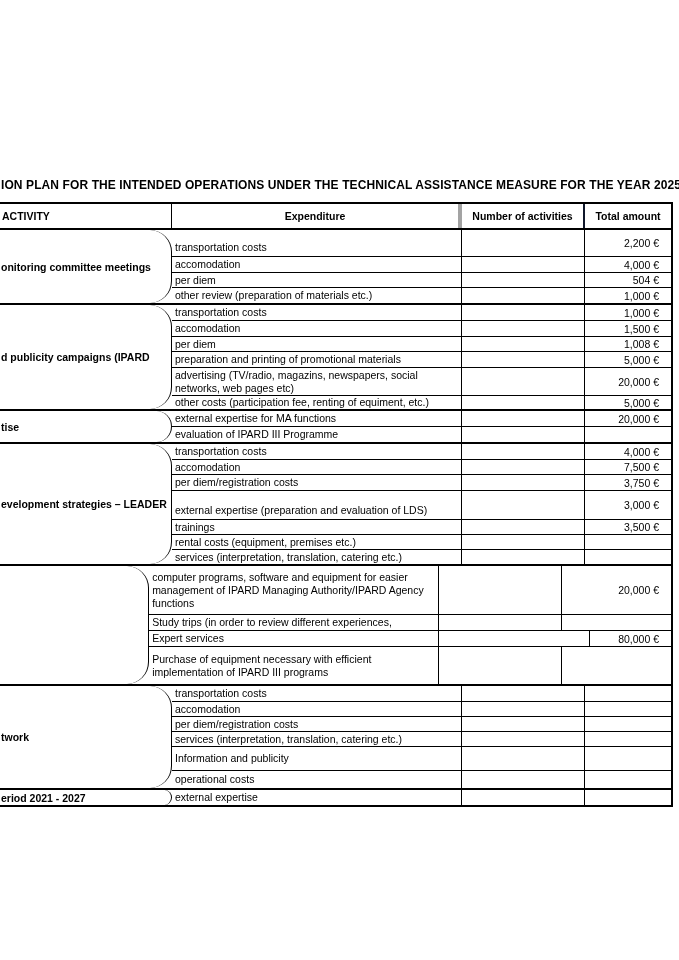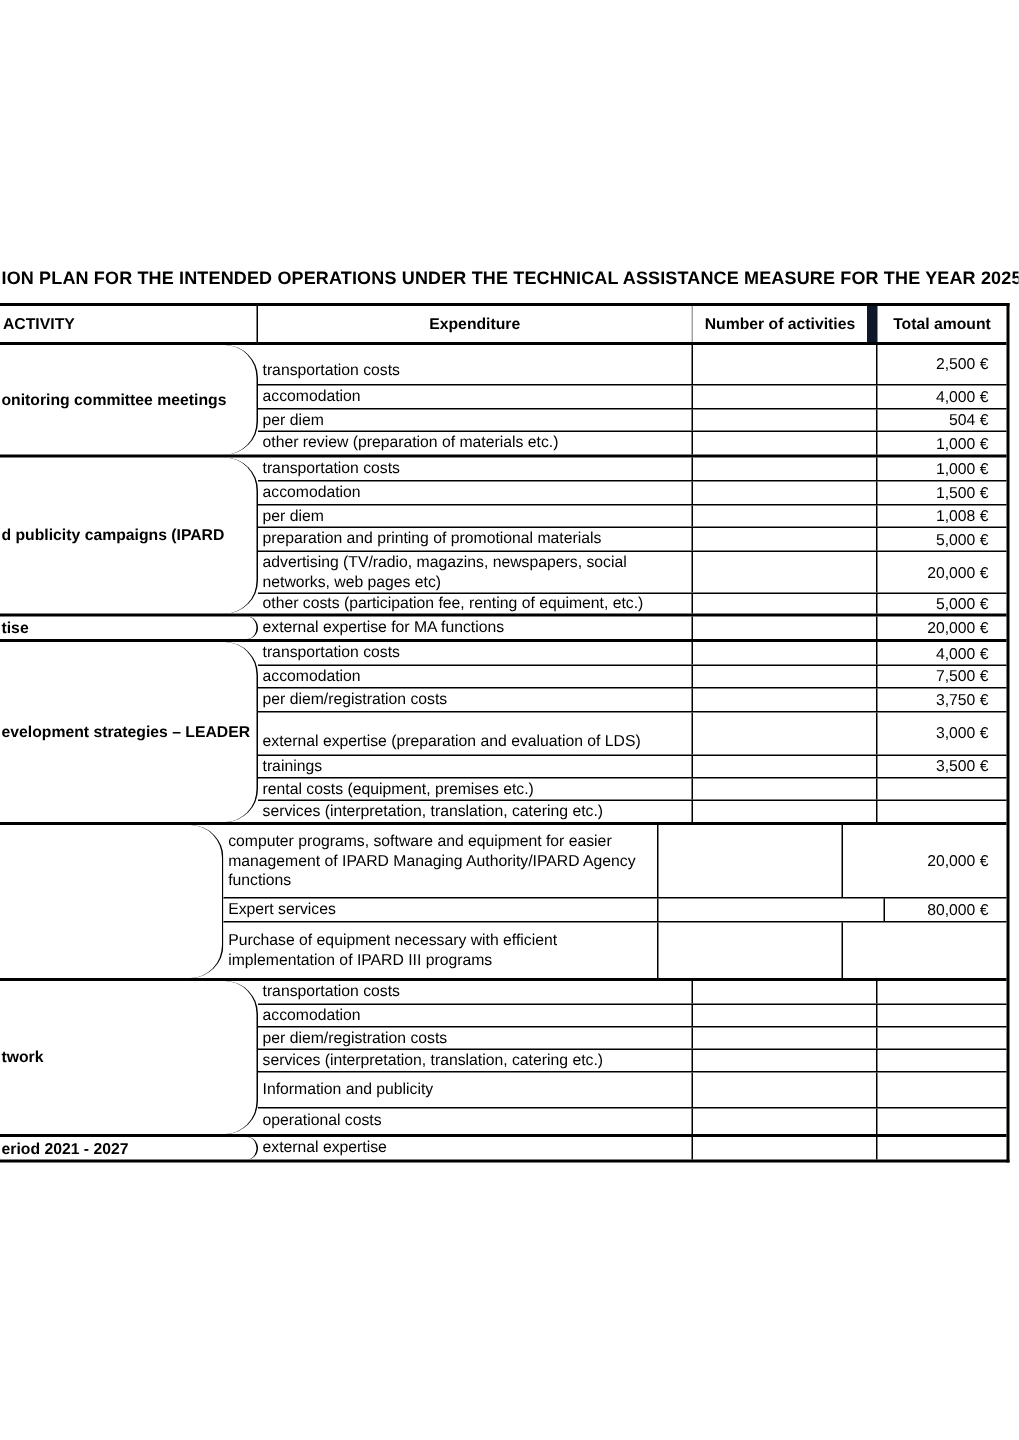--- a/index.html
+++ b/index.html
@@ -21,22 +21,22 @@
 
   .doc-table {
     position:absolute; left:0; top:202px; width:673px;
     border:2px solid #000; border-left:none;
     background:#fff;
   }
 
   .header-row { display:flex; height:26px; border-bottom:2px solid #000; }
   .header-row .cell { font-weight:bold; font-size:10.5px; display:flex; align-items:center; }
   .h-act   { width:172px; border-right:1px solid #000; padding-left:2px; }
-  .h-exp   { width:290px; border-right:1px solid #a3a3a3; justify-content:center; }
-  .h-num   { width:123px; border-right:7px solid #0f172a; justify-content:center; text-align:center; }
+  .h-exp   { width:290px; border-right:4px solid #a3a3a3; justify-content:center; }
+  .h-num   { width:123px; border-right:2px solid #0f172a; justify-content:center; text-align:center; }
   .h-total { flex:1; justify-content:center; }
 
   .group { display:flex; }
   .group:not(:first-child) { border-top:2px solid #000; }
 
   .activity-cell {
     width:172px; border-right:1px solid #000;
     display:flex; align-items:center;
     font-weight:bold; font-size:10.5px;
     padding-left:1px; white-space:nowrap; overflow:hidden;border-radius:22px;
@@ -78,21 +78,21 @@
     <div>
         <div class="group">
           <div class="cell activity-cell">onitoring committee meetings</div>
           <div class="rows">
             <div class="row va-bottom" style="height: 26px;">
               <div class="cell exp-cell">
                 <span>transportation costs</span>
               </div>
               <div class="cell num-cell"><span></span></div>
               <div class="cell total-cell">
-                <span>2,500 €</span>
+                <span>2,200 €</span>
               </div>
             </div>
             <div class="row" style="height: 16px;">
               <div class="cell exp-cell">
                 <span>accomodation</span>
               </div>
               <div class="cell num-cell"><span></span></div>
               <div class="cell total-cell">
                 <span>4,000 €</span>
               </div>
@@ -181,20 +181,29 @@
           <div class="rows">
             <div class="row" style="height: 15px;">
               <div class="cell exp-cell">
                 <span>external expertise for MA functions</span>
               </div>
               <div class="cell num-cell"><span></span></div>
               <div class="cell total-cell">
                 <span>20,000 €</span>
               </div>
             </div>
+            <div class="row" style="height: 16px;">
+              <div class="cell exp-cell">
+                <span>evaluation of IPARD III Programme</span>
+              </div>
+              <div class="cell num-cell"><span></span></div>
+              <div class="cell total-cell">
+                <span></span>
+              </div>
+            </div>
           </div>
         </div>
         <div class="group">
           <div class="cell activity-cell">evelopment strategies – LEADER</div>
           <div class="rows">
             <div class="row" style="height: 15px;">
               <div class="cell exp-cell">
                 <span>transportation costs</span>
               </div>
               <div class="cell num-cell"><span></span></div>
@@ -261,20 +270,29 @@
         <div class="group">
           <div class="cell activity-cell"></div>
           <div class="rows">
             <div class="row" style="height: 48px;">
               <div class="cell exp-cell">
                 <span>computer programs, software and equipment for easier management of IPARD Managing Authority/IPARD Agency functions</span>
               </div>
               <div class="cell num-cell"><span></span></div>
               <div class="cell total-cell">
                 <span>20,000 €</span>
+              </div>
+            </div>
+            <div class="row" style="height: 16px;">
+              <div class="cell exp-cell">
+                <span>Study trips (in order to review different experiences,</span>
+              </div>
+              <div class="cell num-cell"><span></span></div>
+              <div class="cell total-cell">
+                <span></span>
               </div>
             </div>
             <div class="row" style="height: 16px; gap: 28px;">
               <div class="cell exp-cell">
                 <span>Expert services</span>
               </div>
               <div class="cell num-cell"><span></span></div>
               <div class="cell total-cell">
                 <span>80,000 €</span>
               </div>

